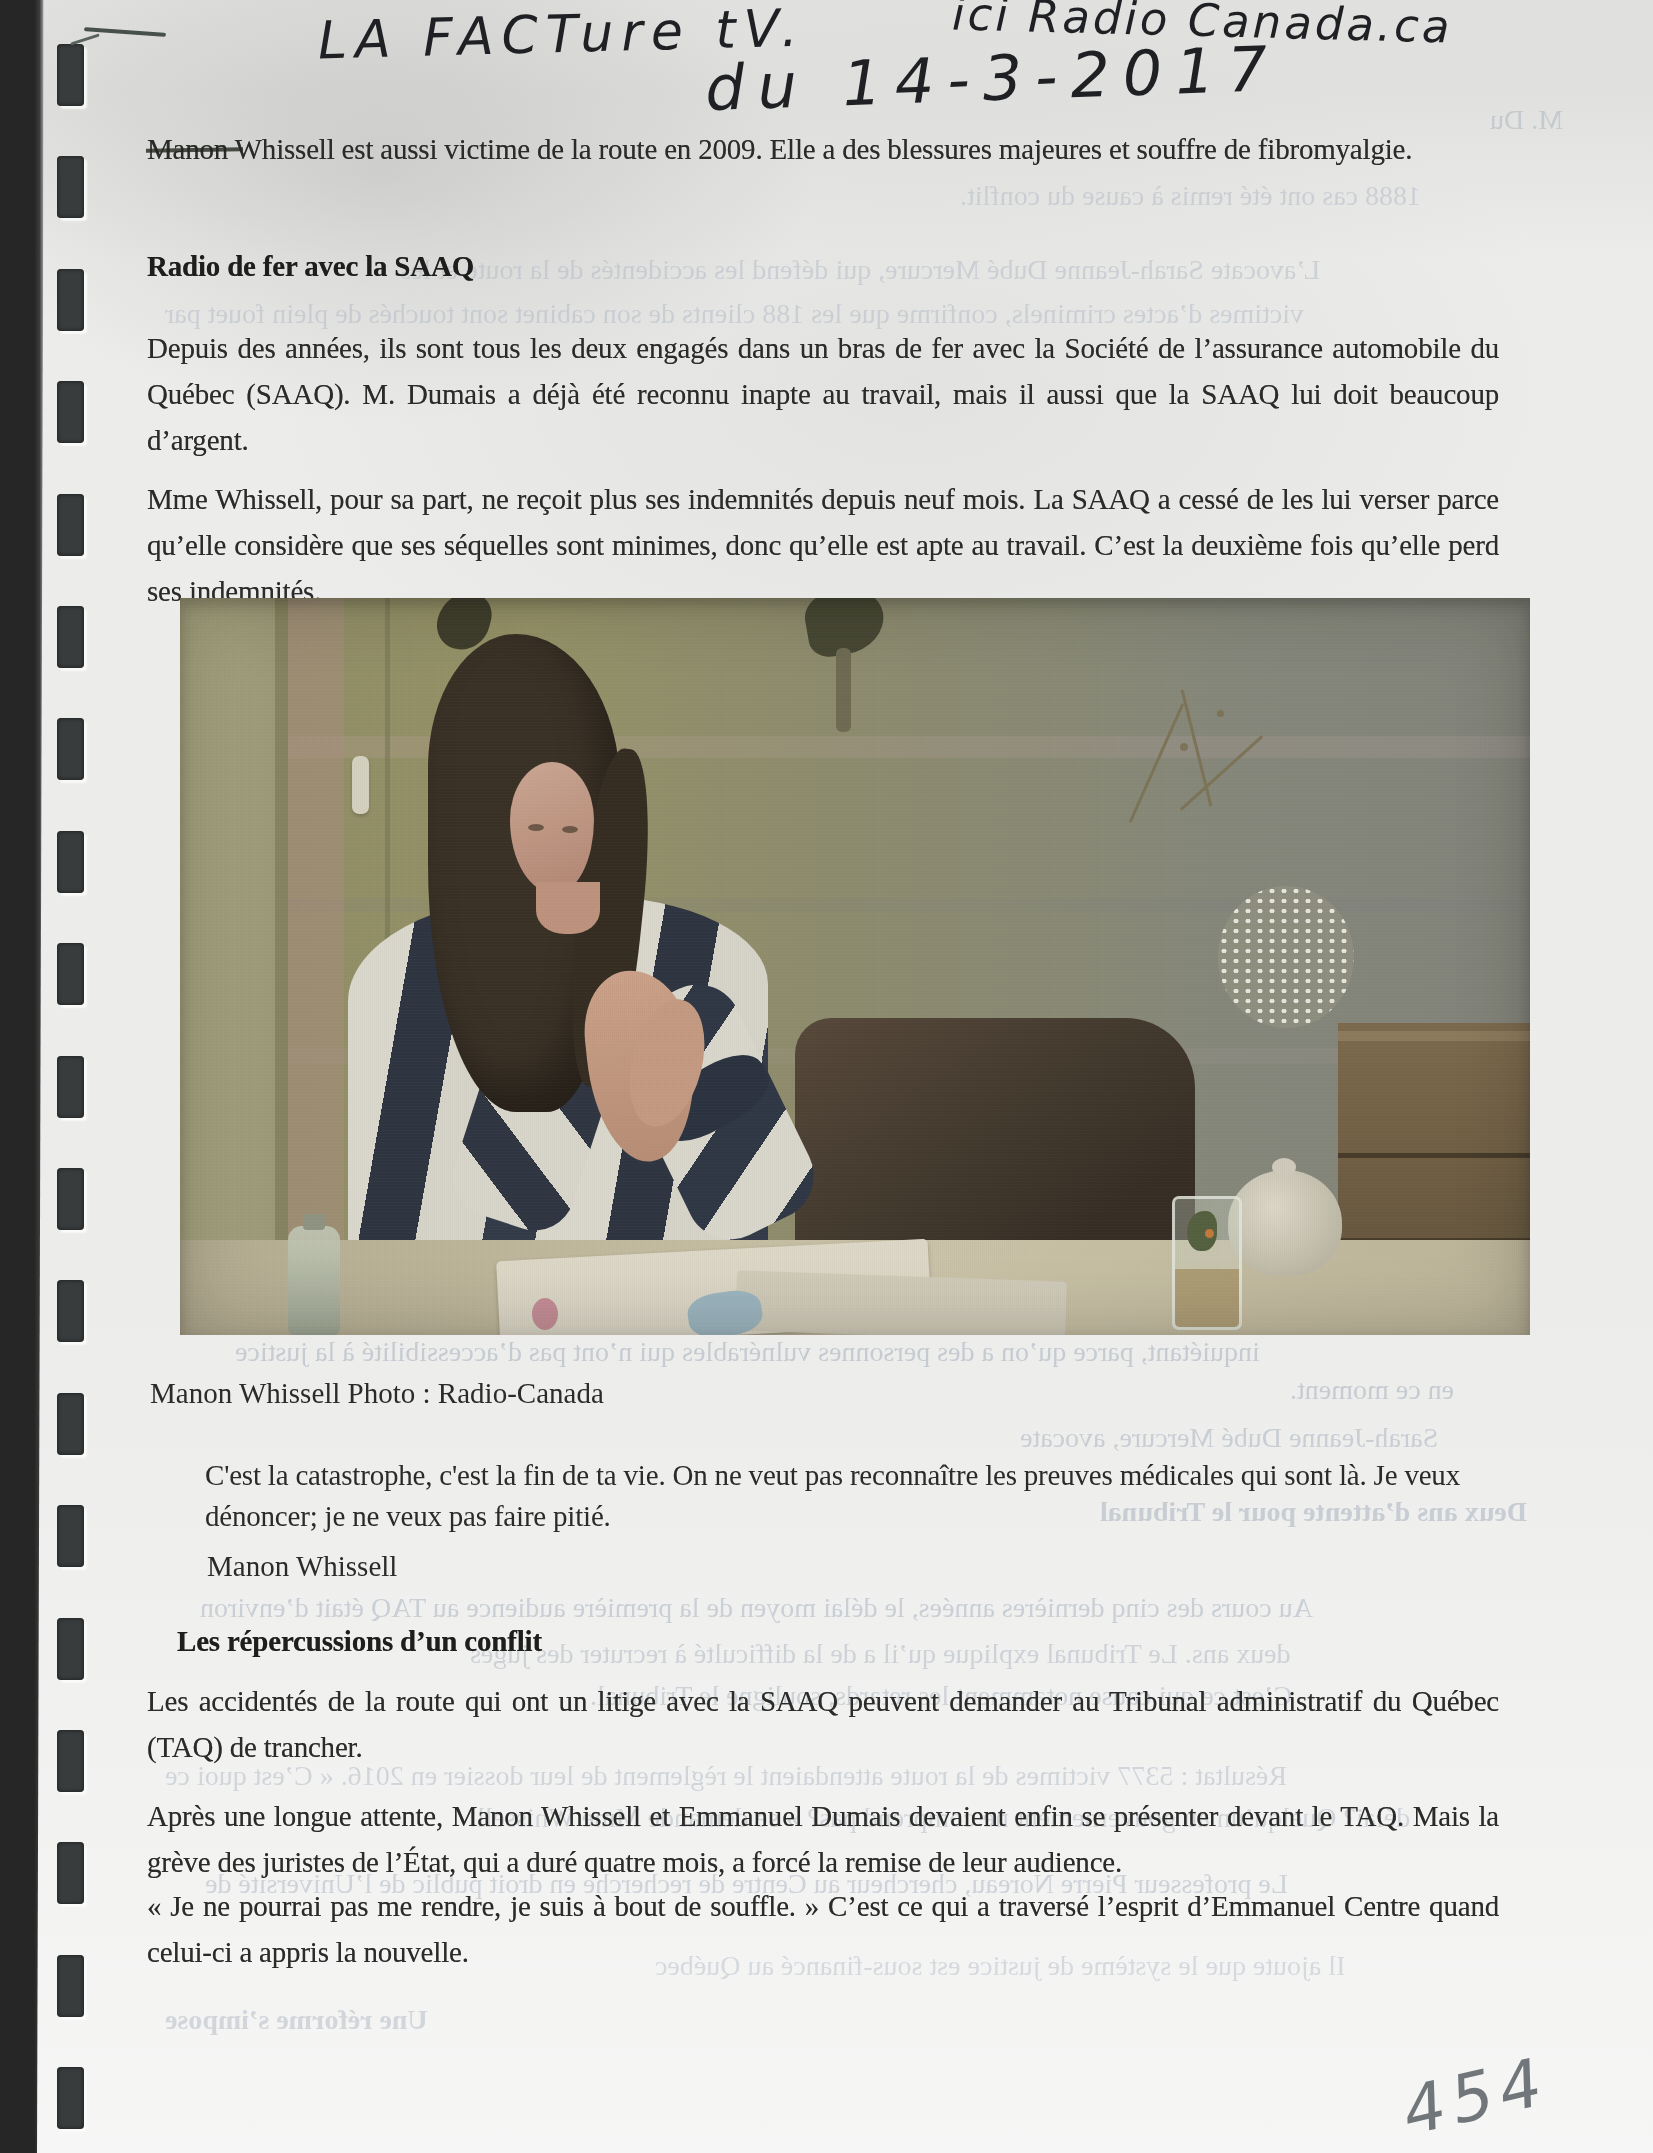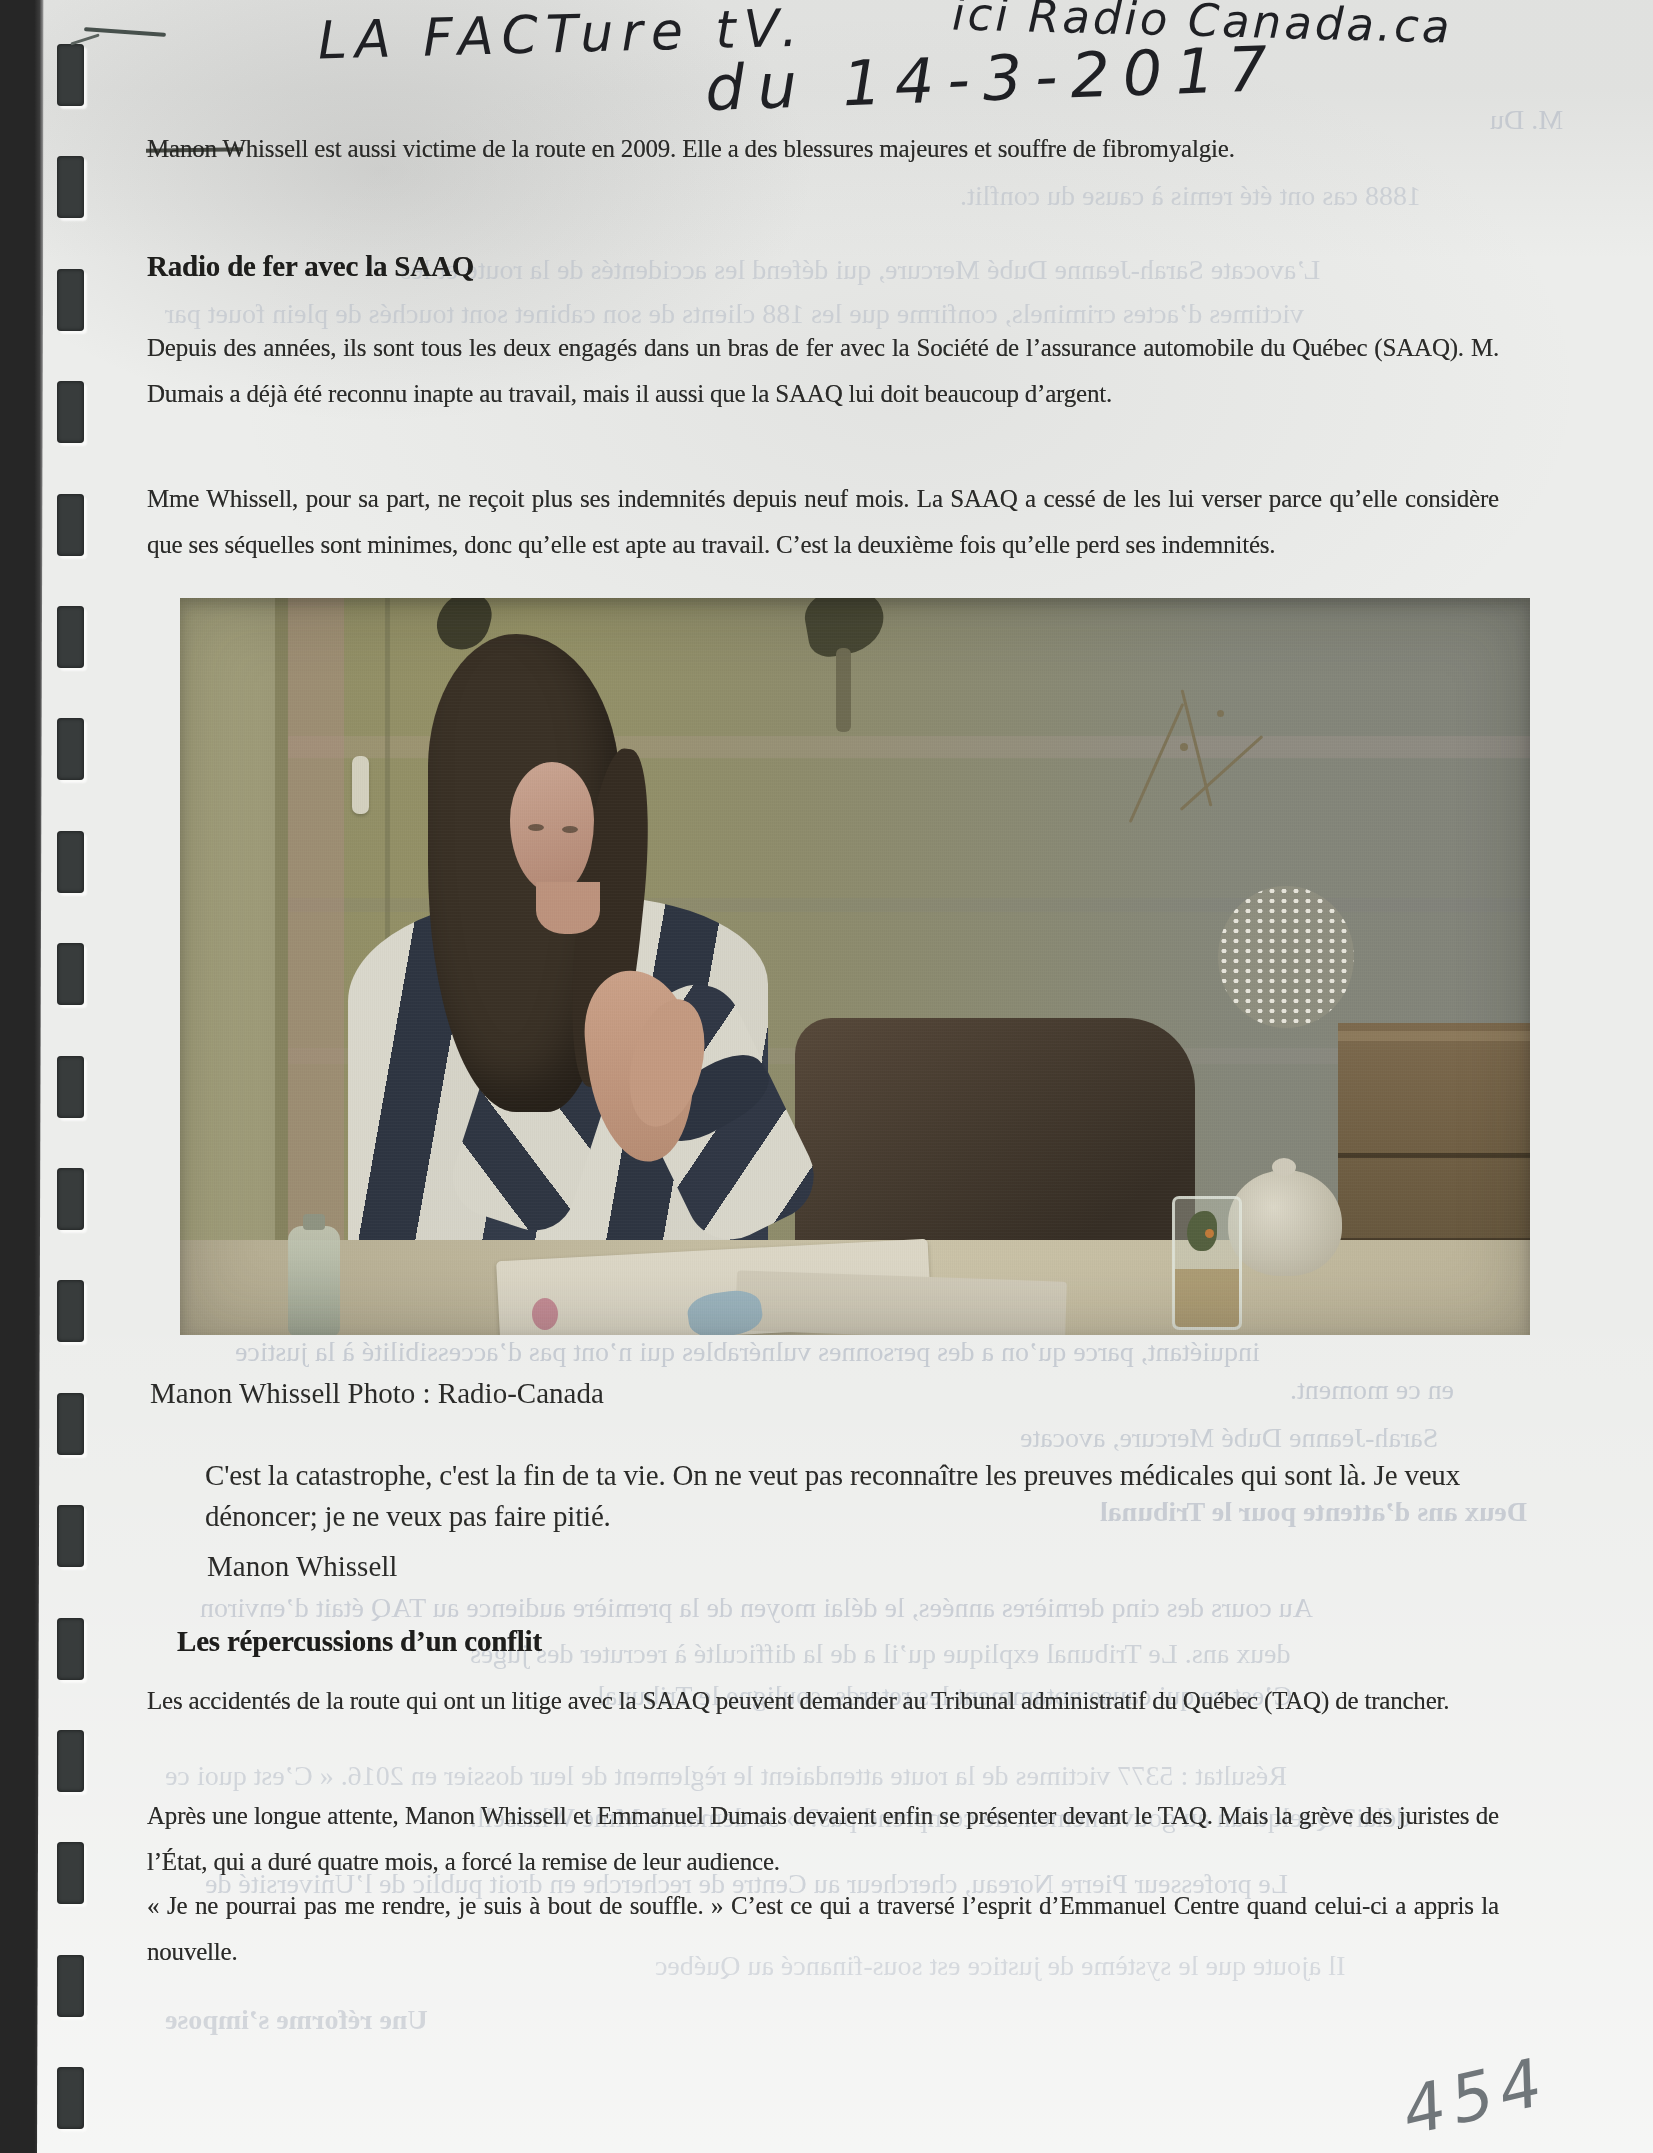--- a/index.html
+++ b/index.html
@@ -26,21 +26,21 @@
   
   .hw{position:absolute;color:#1f2024;font-family:"DejaVu Sans",sans-serif;
     font-style:italic;white-space:nowrap;}
   .hw-mark{position:absolute;left:84px;top:30px;width:82px;height:4px;background:#47504c;
     border-radius:3px;transform:rotate(4deg);}
   .hw-mark2{position:absolute;left:70px;top:38px;width:30px;height:3px;background:#5a625e;
     border-radius:3px;transform:rotate(-18deg);}
   .hw-pagenum{position:absolute;color:#70767a;font-family:"DejaVu Sans",sans-serif;
     font-style:italic;letter-spacing:7px;transform:rotate(-13deg);}
   
-  .pr{position:absolute;left:147px;width:1352px;color:#2b2b29;font-size:25px;
+  .pr{position:absolute;left:147px;width:1352px;color:#2b2b29;font-size:29px;
     line-height:46px;text-align:justify;letter-spacing:-0.2px;
     text-shadow:0 0 0.5px rgba(43,43,41,.55);}
   .pr-h{position:absolute;left:147px;color:#1e1e1c;font-size:29px;font-weight:bold;
     line-height:40px;letter-spacing:-0.2px;text-shadow:0 0 0.5px rgba(30,30,28,.6);}
   .pr-caption{position:absolute;left:150px;color:#2b2b29;font-size:29px;line-height:40px;}
   .pr-quote{position:absolute;left:205px;width:1300px;color:#2b2b29;font-size:29px;
     line-height:41px;letter-spacing:-0.2px;}
   .pr-attr{position:absolute;left:207px;color:#2b2b29;font-size:29px;line-height:40px;}
   .strike{position:absolute;left:146px;top:148px;width:97px;height:4px;background:#23261f;
     transform:rotate(-0.8deg);opacity:.8;}

